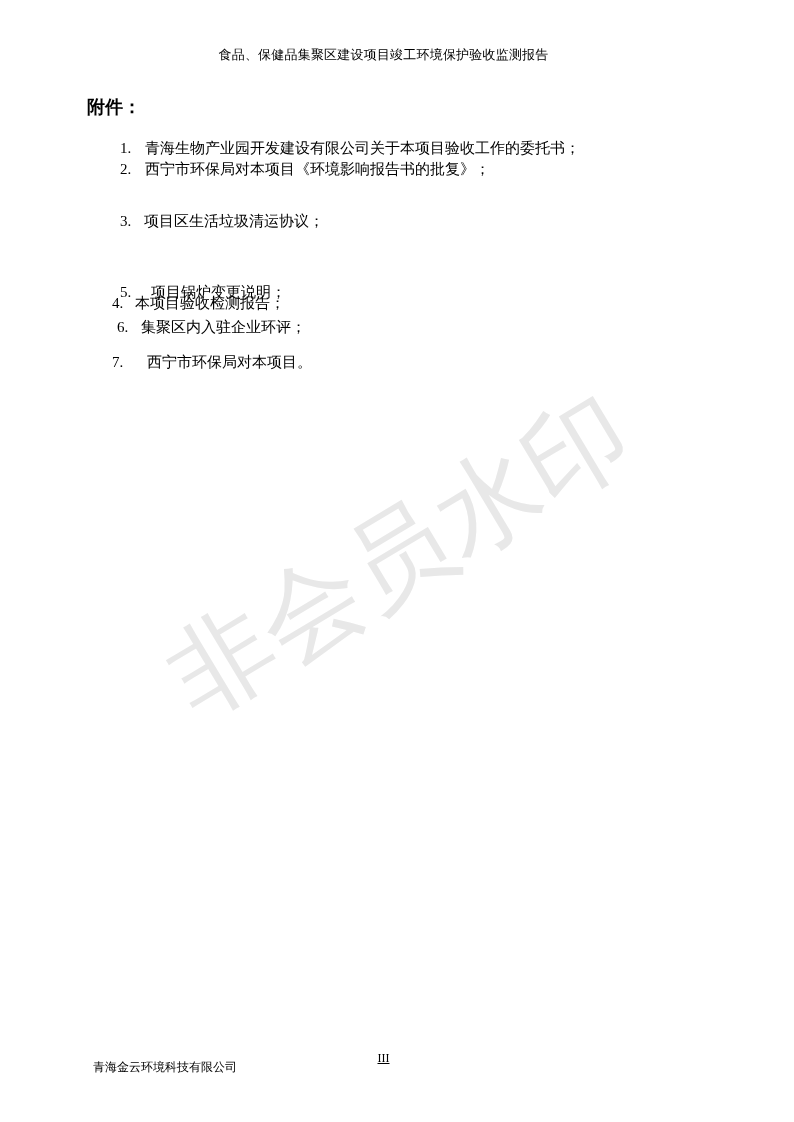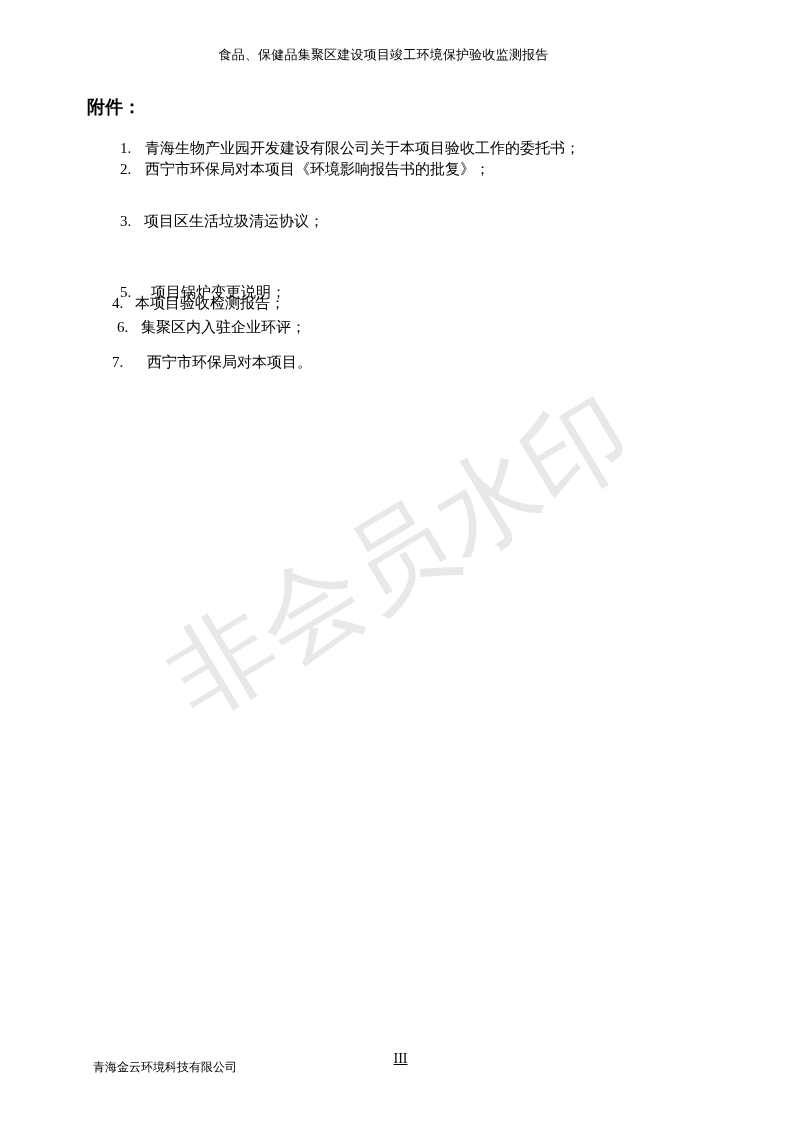--- a/index.html
+++ b/index.html
@@ -75,24 +75,24 @@
   .att-item:nth-child(7) .num { width: 35px; }
   .footer-company {
     position: absolute;
     left: 93px; top: 1060px;
     font-size: 12px;
     line-height: 15px;
     z-index: 1;
   }
   .page-number {
     position: absolute;
-    left: 17px; top: 1051px;
+    left: 0; top: 1051px;
     width: 767px;
     text-align: center;
-    font-size: 14px;
+    font-size: 12px;
     line-height: 15px;
     z-index: 1;
     text-decoration: underline;
   }
 </style>
 </head>
 <body>
 
 <div class="page">
 

